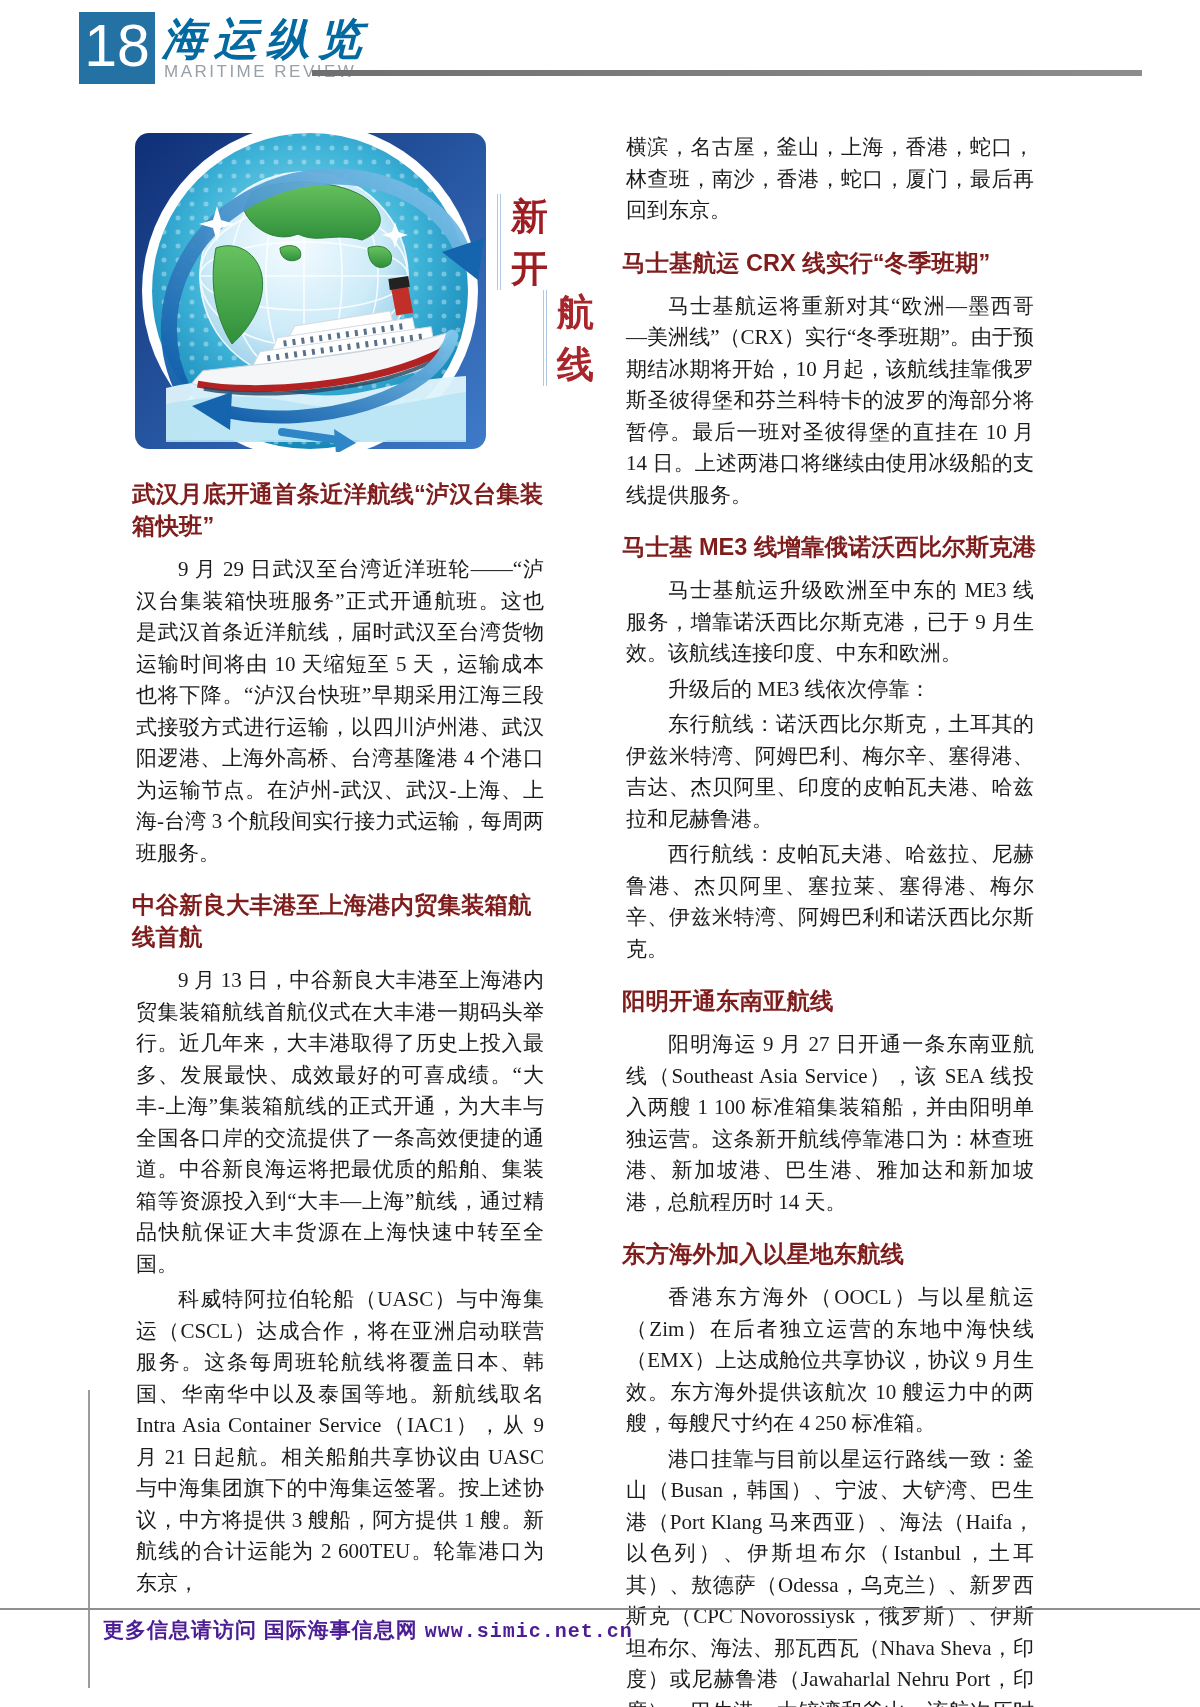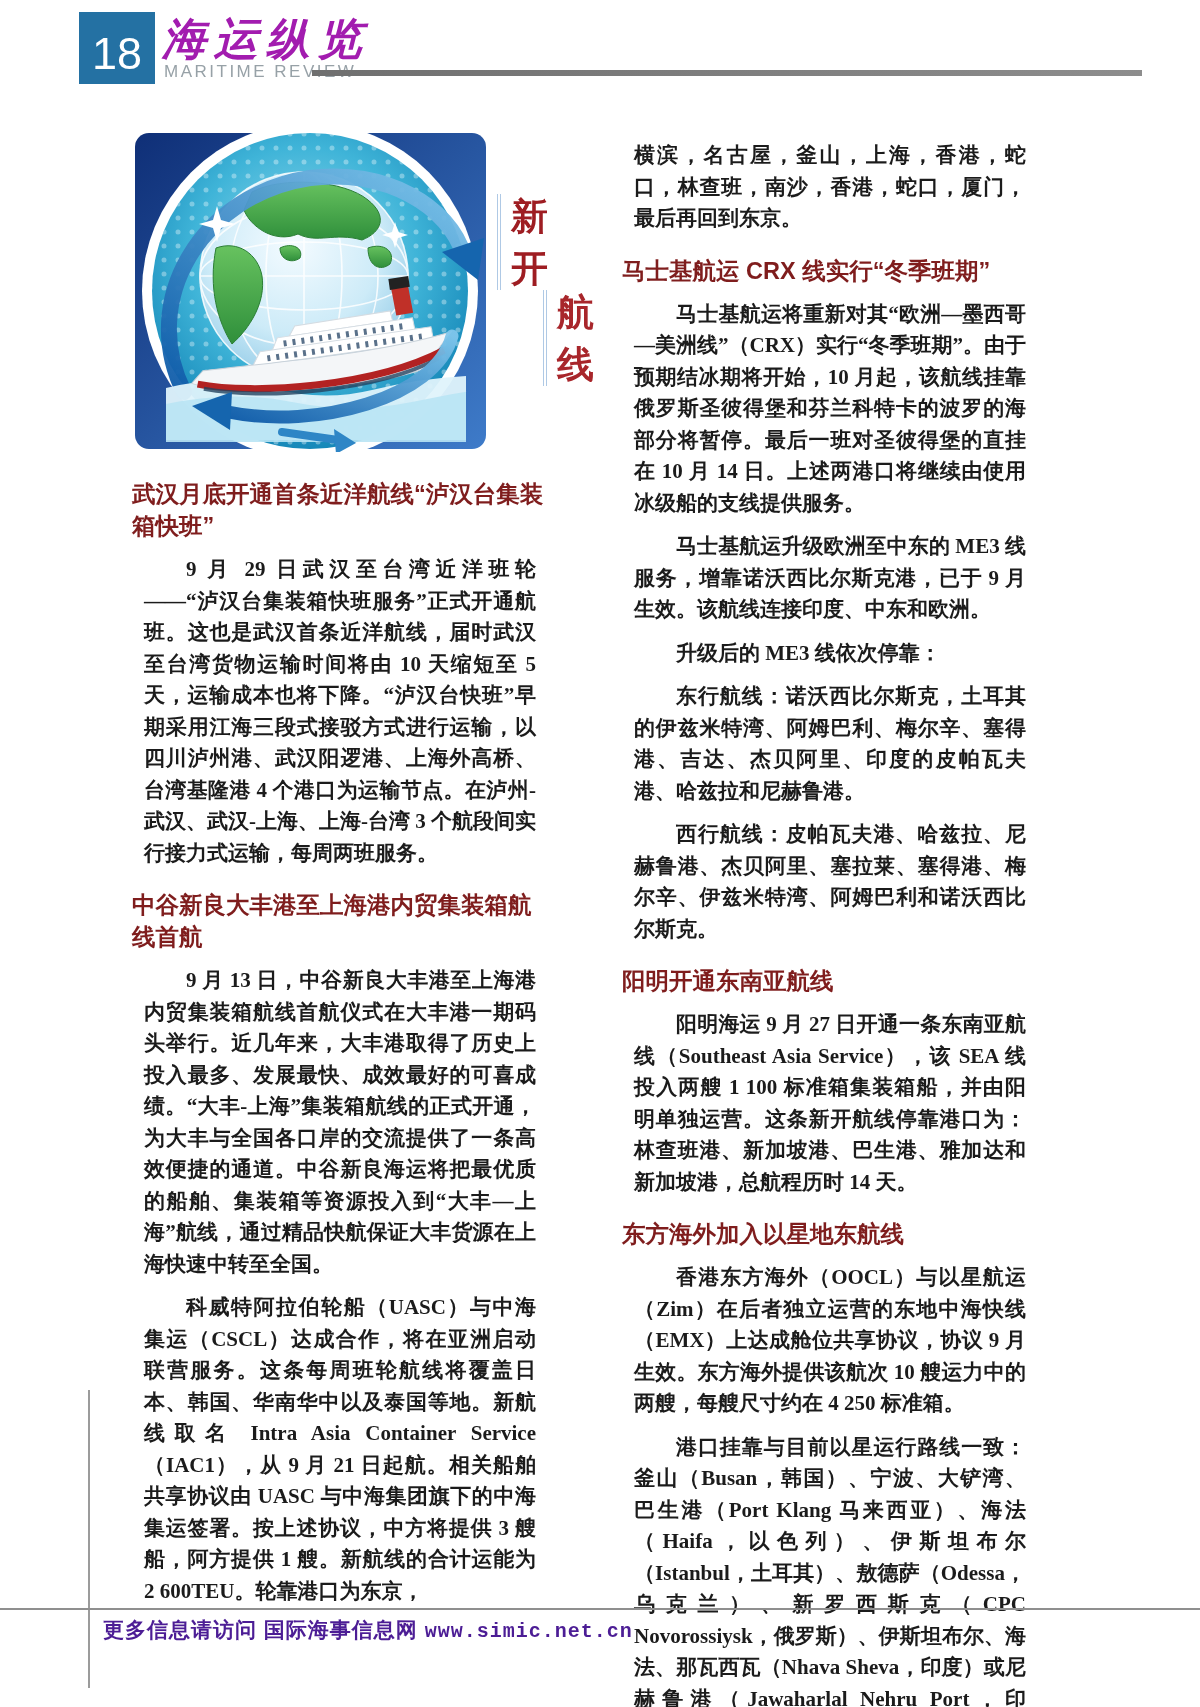--- a/index.html
+++ b/index.html
@@ -1,37 +1,37 @@
 <!DOCTYPE html>
 <html><head>
 <meta charset="utf-8">
 <style>
   html,body{margin:0;padding:0;background:#ffffff;}
   .page{position:relative;width:1200px;height:1707px;background:#ffffff;overflow:hidden;
         font-family:"Liberation Serif","DejaVu Serif",serif;color:#1b1b1b;}
 
   
   .pagenum{position:absolute;left:79px;top:12px;width:76px;height:72px;background:#2471A3;
-           color:#ffffff;font-family:"Liberation Sans",sans-serif;font-size:45px;
+           color:#ffffff;font-family:"Liberation Sans",sans-serif;font-size:59px;
            display:flex;align-items:flex-end;justify-content:center;padding-bottom:4px;box-sizing:border-box;}
   .brand-title{position:absolute;left:162px;top:10px;font-family:"DejaVu Serif",serif;
-               font-weight:bold;font-style:italic;font-size:44px;color:#a21caf;letter-spacing:8px;}
+               font-weight:bold;font-style:italic;font-size:44px;color:#0369a1;letter-spacing:8px;}
   .brand-sub{position:absolute;left:164px;top:62px;font-family:"Liberation Sans",sans-serif;
              font-size:17px;color:#97A1A7;letter-spacing:2.5px;}
   .header-rule{position:absolute;left:312px;top:70px;width:830px;height:6px;
                background:linear-gradient(to right,#6f6f6f,#8d8d8d);}
 
   
   .col{position:absolute;width:416px;}
   .col-left{left:132px;top:130px;}
   .col-right{left:622px;top:128px;}
   .heading{font-family:"Liberation Sans",sans-serif;font-weight:bold;color:#7f1d1d;
            font-size:23.5px;line-height:32px;margin:20px 0 12px 0;}
   .col-left .illustration + .heading{margin-top:12px;}
-  .body{font-size:21px;line-height:31.5px;text-align:justify;margin:12px;font-weight:bold;}
+  .body{font-size:21px;line-height:31.5px;text-align:justify;margin:4px;}
   .indent{text-indent:2em;}
 
   
   .illustration{width:357px;height:322px;margin:0 0 26px 0;padding:0;}
 
   
   .vlabel{position:absolute;display:flex;flex-direction:row;align-items:stretch;}
   .vlabel .vrule{width:2px;border-left:1px solid #AFC9E5;border-right:1px solid #AFC9E5;margin-right:10px;}
   .vlabel .chars{display:flex;flex-direction:column;justify-content:space-between;}
   .vlabel .ch{font-family:"DejaVu Serif",serif;font-weight:bold;font-size:37px;line-height:44px;}
@@ -161,20 +161,21 @@
       <span class="ch">线</span>
     </div>
   </div>
 
   <div class="col col-right">
     <p class="body">横滨，名古屋，釜山，上海，香港，蛇口，林查班，南沙，香港，蛇口，厦门，最后再回到东京。</p>
 
     <h2 class="heading">马士基航运 CRX 线实行“冬季班期”</h2>
     <p class="body indent">马士基航运将重新对其“欧洲—墨西哥—美洲线”（CRX）实行“冬季班期”。由于预期结冰期将开始，10 月起，该航线挂靠俄罗斯圣彼得堡和芬兰科特卡的波罗的海部分将暂停。最后一班对圣彼得堡的直挂在 10 月 14 日。上述两港口将继续由使用冰级船的支线提供服务。</p>
 
+    <h2 class="heading">马士基 ME3 线增靠俄诺沃西比尔斯克港</h2>
     <p class="body indent">马士基航运升级欧洲至中东的 ME3 线服务，增靠诺沃西比尔斯克港，已于 9 月生效。该航线连接印度、中东和欧洲。</p>
     <p class="body indent">升级后的 ME3 线依次停靠：</p>
     <p class="body indent">东行航线：诺沃西比尔斯克，土耳其的伊兹米特湾、阿姆巴利、梅尔辛、塞得港、吉达、杰贝阿里、印度的皮帕瓦夫港、哈兹拉和尼赫鲁港。</p>
     <p class="body indent">西行航线：皮帕瓦夫港、哈兹拉、尼赫鲁港、杰贝阿里、塞拉莱、塞得港、梅尔辛、伊兹米特湾、阿姆巴利和诺沃西比尔斯克。</p>
 
     <h2 class="heading">阳明开通东南亚航线</h2>
     <p class="body indent">阳明海运 9 月 27 日开通一条东南亚航线（Southeast Asia Service），该 SEA 线投入两艘 1 100 标准箱集装箱船，并由阳明单独运营。这条新开航线停靠港口为：林查班港、新加坡港、巴生港、雅加达和新加坡港，总航程历时 14 天。</p>
 
     <h2 class="heading">东方海外加入以星地东航线</h2>
     <p class="body indent">香港东方海外（OOCL）与以星航运（Zim）在后者独立运营的东地中海快线（EMX）上达成舱位共享协议，协议 9 月生效。东方海外提供该航次 10 艘运力中的两艘，每艘尺寸约在 4 250 标准箱。</p>

